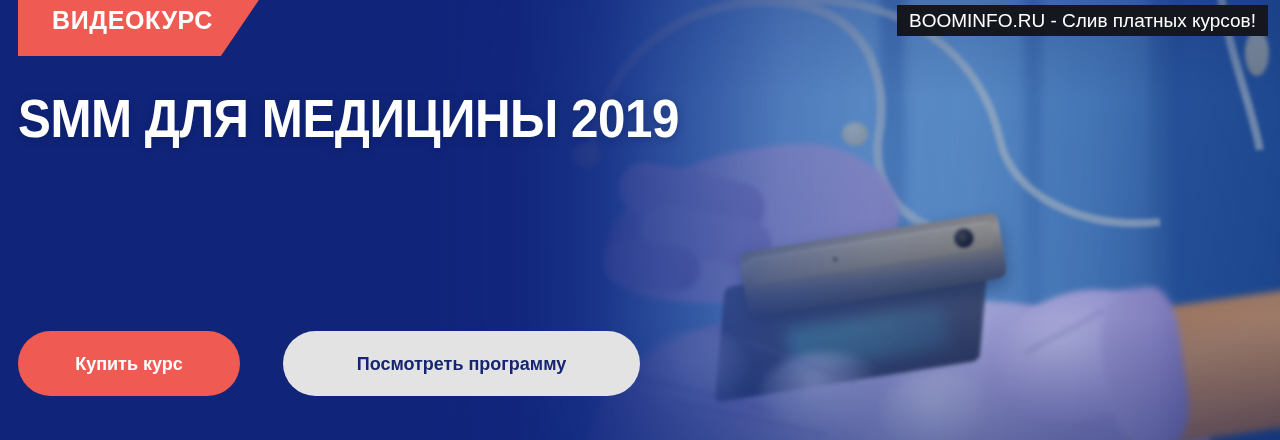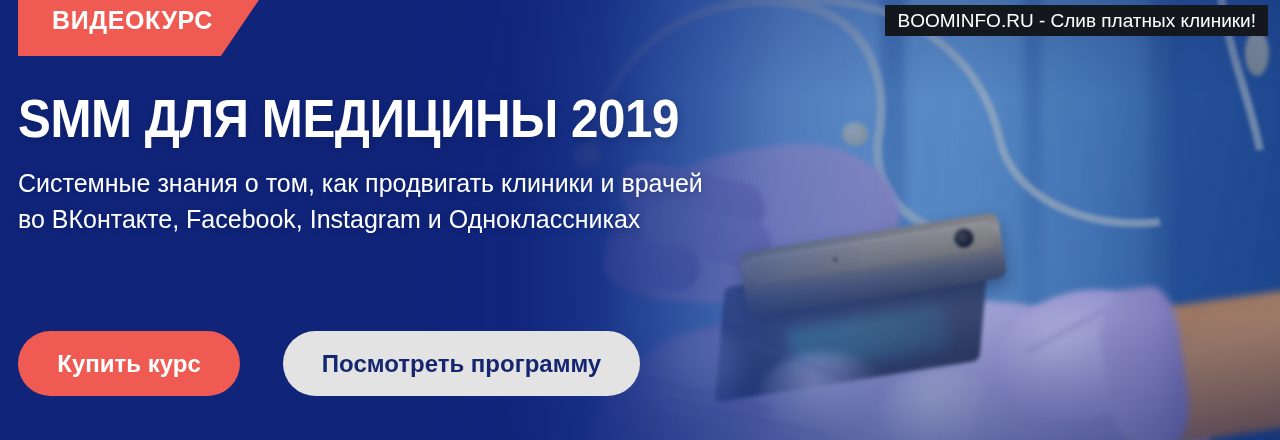--- a/index.html
+++ b/index.html
@@ -301,21 +301,21 @@
   
   .buttons {
     position:absolute; left:18px; top:331px;
     display:flex; align-items:center; gap:43px;
   }
   .btn {
     height:65px;
     border:none;
     border-radius:36px;
     font-family:"Liberation Sans", sans-serif;
-    font-size:24px;
+    font-size:18px;
     font-weight:700;
     cursor:pointer;
     display:flex; align-items:center; justify-content:center;
     white-space:nowrap;
     line-height:1;
   }
   .btn-buy {
     width:222px;
     background:#ef5b53;
     color:#ffffff;
@@ -381,28 +381,24 @@
     <div class="photo-tint"></div>
     <div class="photo-vignette"></div>
   </div>
 
   <div class="navy"></div>
 
   <div class="content">
 
     <div class="badge">ВИДЕОКУРС</div>
 
-    <div class="watermark">BOOMINFO.RU - Слив платных клиники!</div>
+    <div class="watermark">BOOMINFO.RU - Слив платных курсов!</div>
 
     <h1 class="title">SMM ДЛЯ МЕДИЦИНЫ 2019</h1>
 
-    <div class="subtitle">
-      <div>Системные знания о том, как продвигать клиники и врачей</div>
-      <div>во ВКонтакте, Facebook, Instagram и Одноклассниках</div>
-    </div>
 
     <div class="buttons">
       <button class="btn btn-buy">Купить курс</button>
       <button class="btn btn-program">Посмотреть программу</button>
     </div>
 
   </div>
 </div>
 
 </body></html>

